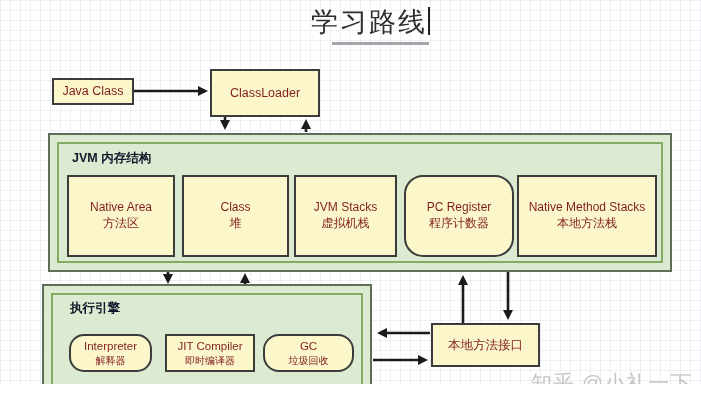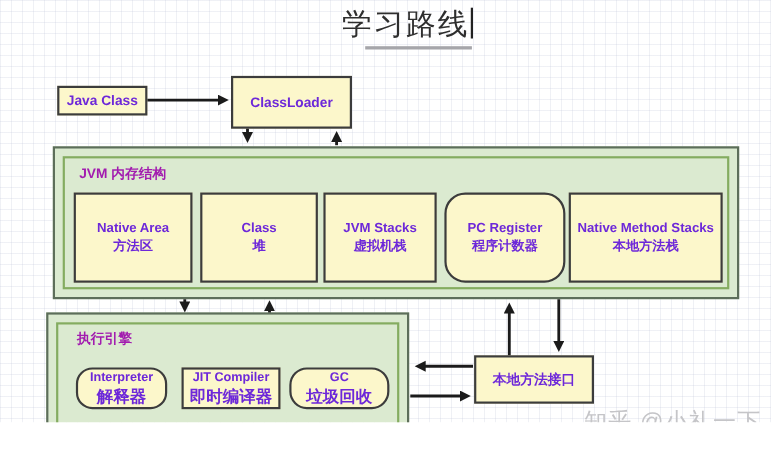--- a/index.html
+++ b/index.html
@@ -51,48 +51,48 @@
   .ybox {
     position: absolute;
     box-sizing: border-box;
     background: #fcf7cb;
     border: 2px solid #3c3c3c;
     display: flex;
     flex-direction: column;
     align-items: center;
     justify-content: center;
     text-align: center;
-    color: #6d28d9;
-    font-weight: bold;
+    color: #7f1d1d;
+    font-weight: normal;
     line-height: 1.3;
   }
   .ybox .en { font-size: 12px; }
   .ybox .zh { font-size: 12px; }
   .ybox.small .en { font-size: 11.5px; }
-  .ybox.small .zh { font-size: 15px; }
+  .ybox.small .zh { font-size: 10px; }
   .ybox.single { font-size: 12.5px; }
 
   
   .gbox {
     position: absolute;
     box-sizing: border-box;
     background: #dbead0;
     border: 2px solid #5d6e5a;
   }
   .gbox-inner {
     position: absolute;
     left: 7px; top: 7px; right: 7px; bottom: 7px;
     border: 2px solid #84ac60;
     pointer-events: none;
   }
   .glabel {
     position: absolute;
     font-size: 12.5px;
     font-weight: bold;
-    color: #a21caf;
+    color: #0f172a;
   }
 
   
   .arrows {
     position: absolute;
     left: 0; top: 0;
     pointer-events: none;
   }
 
   

